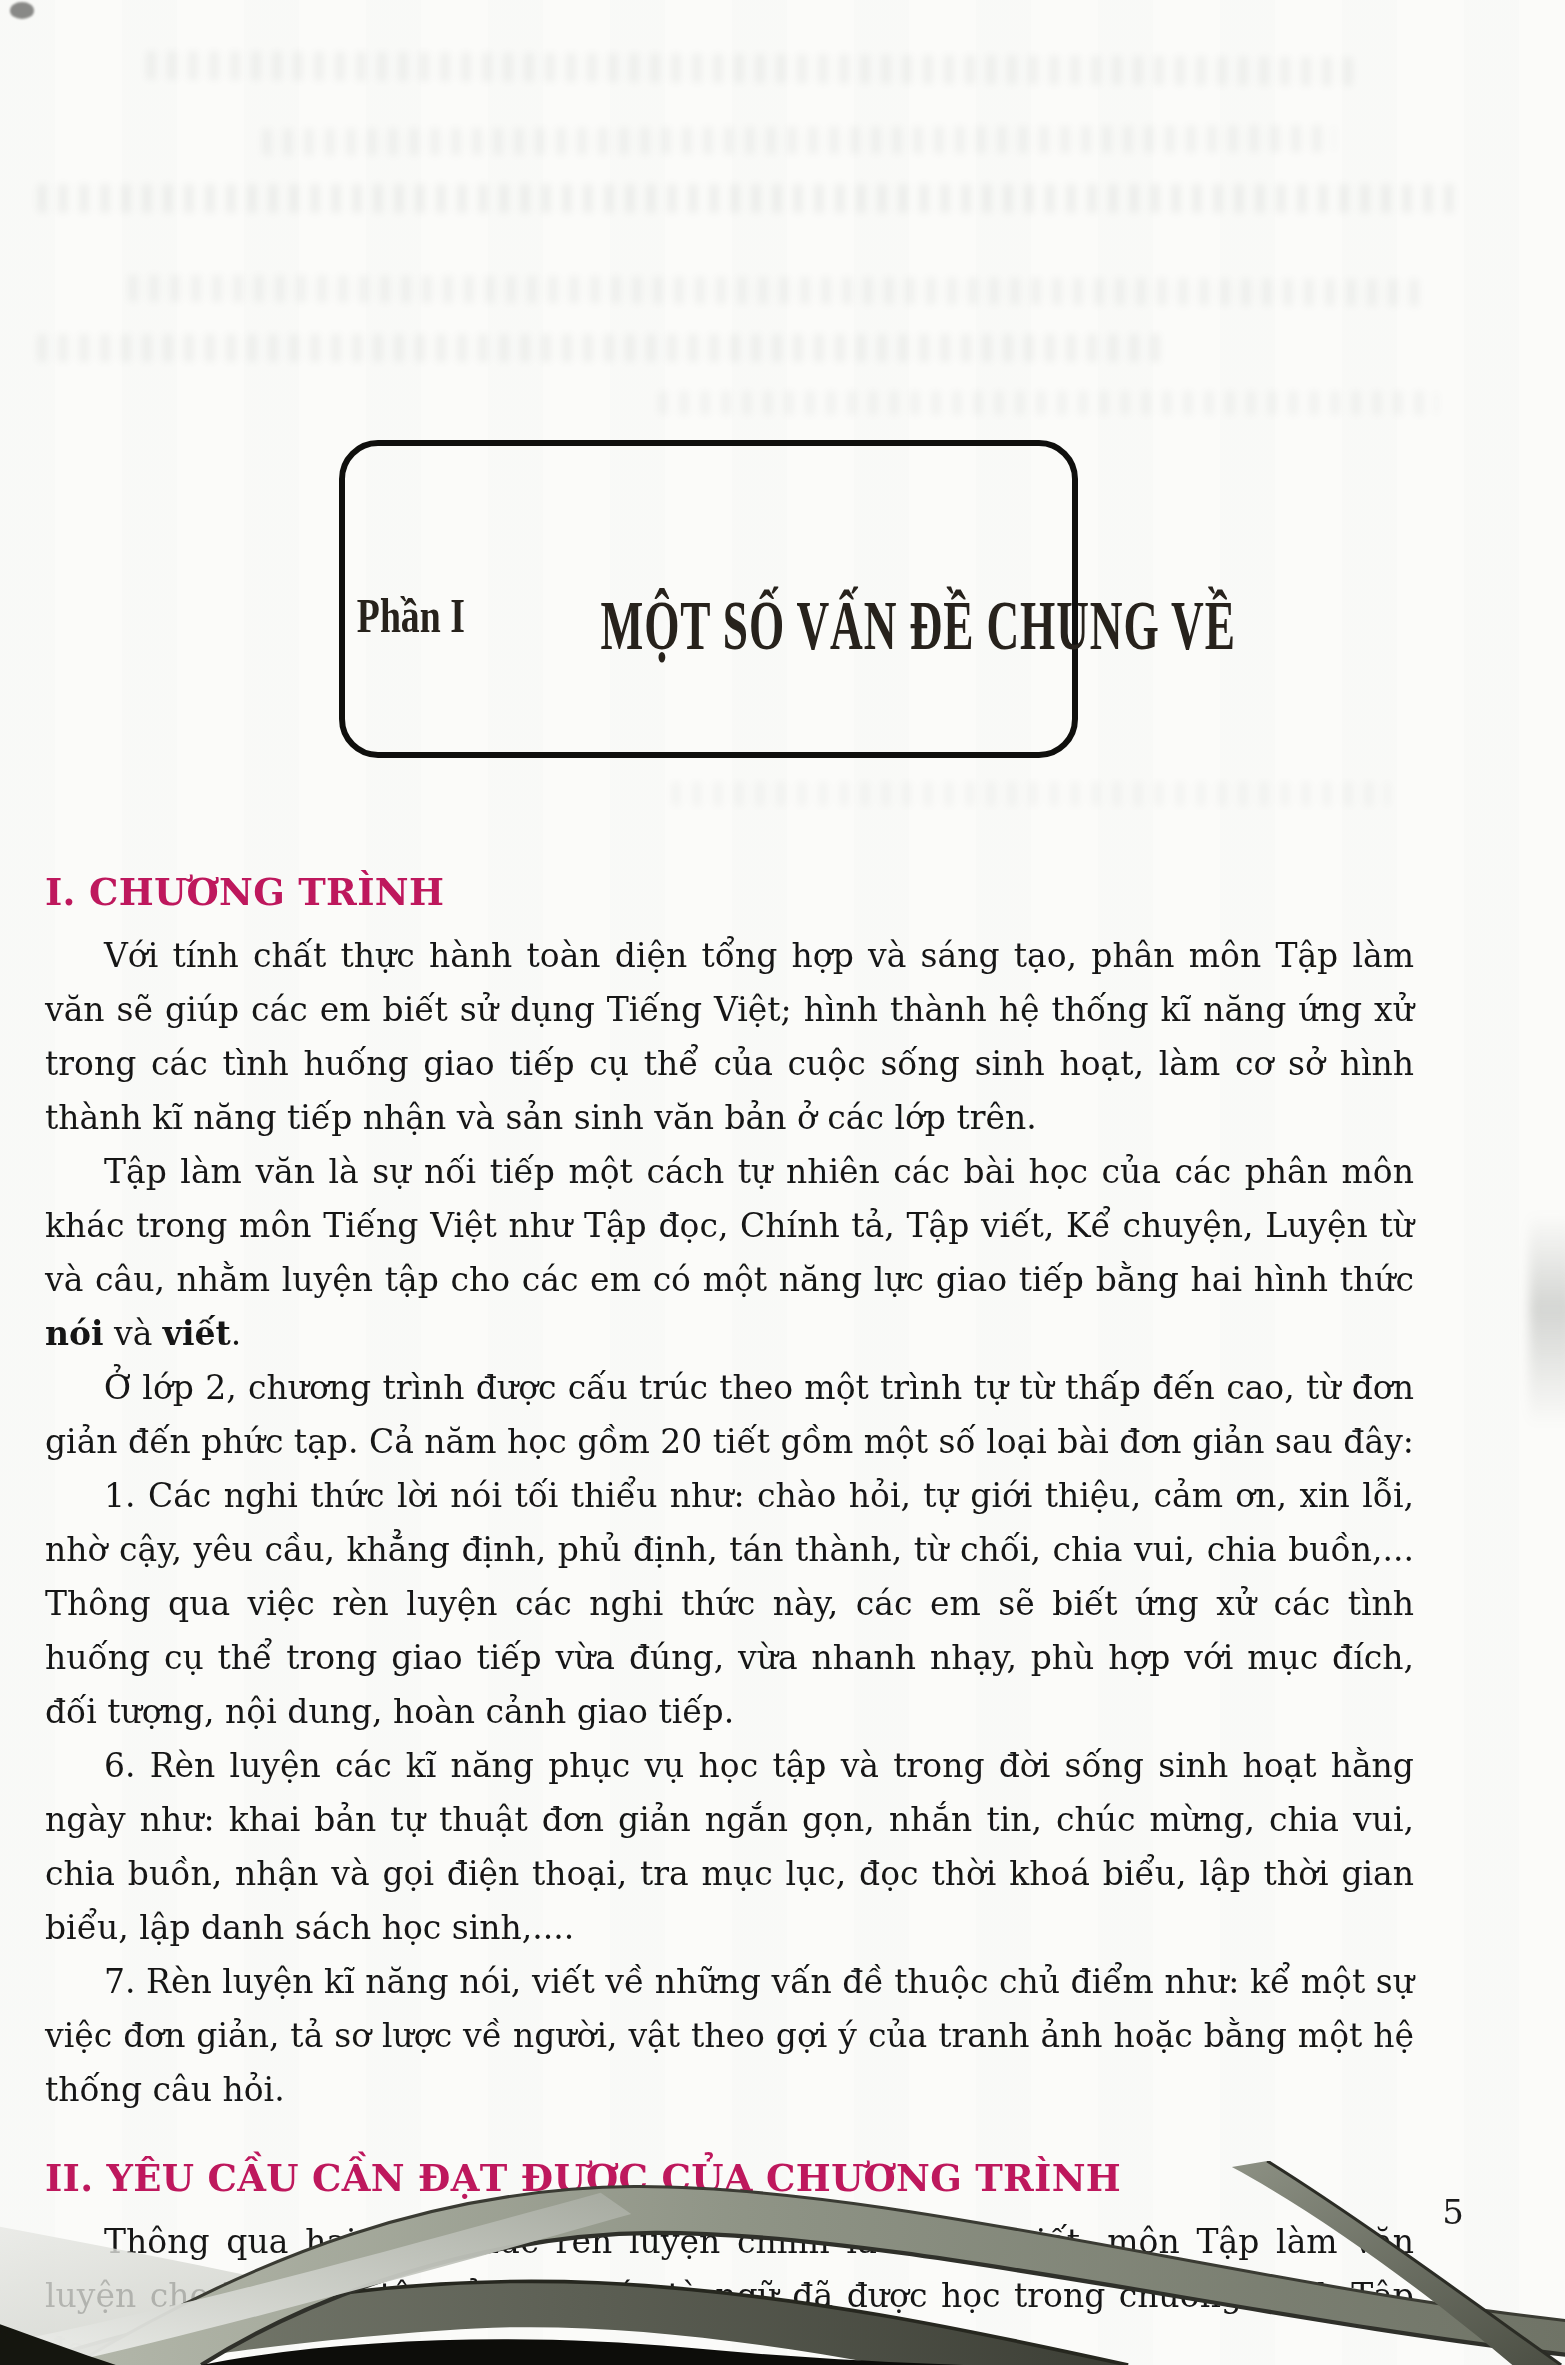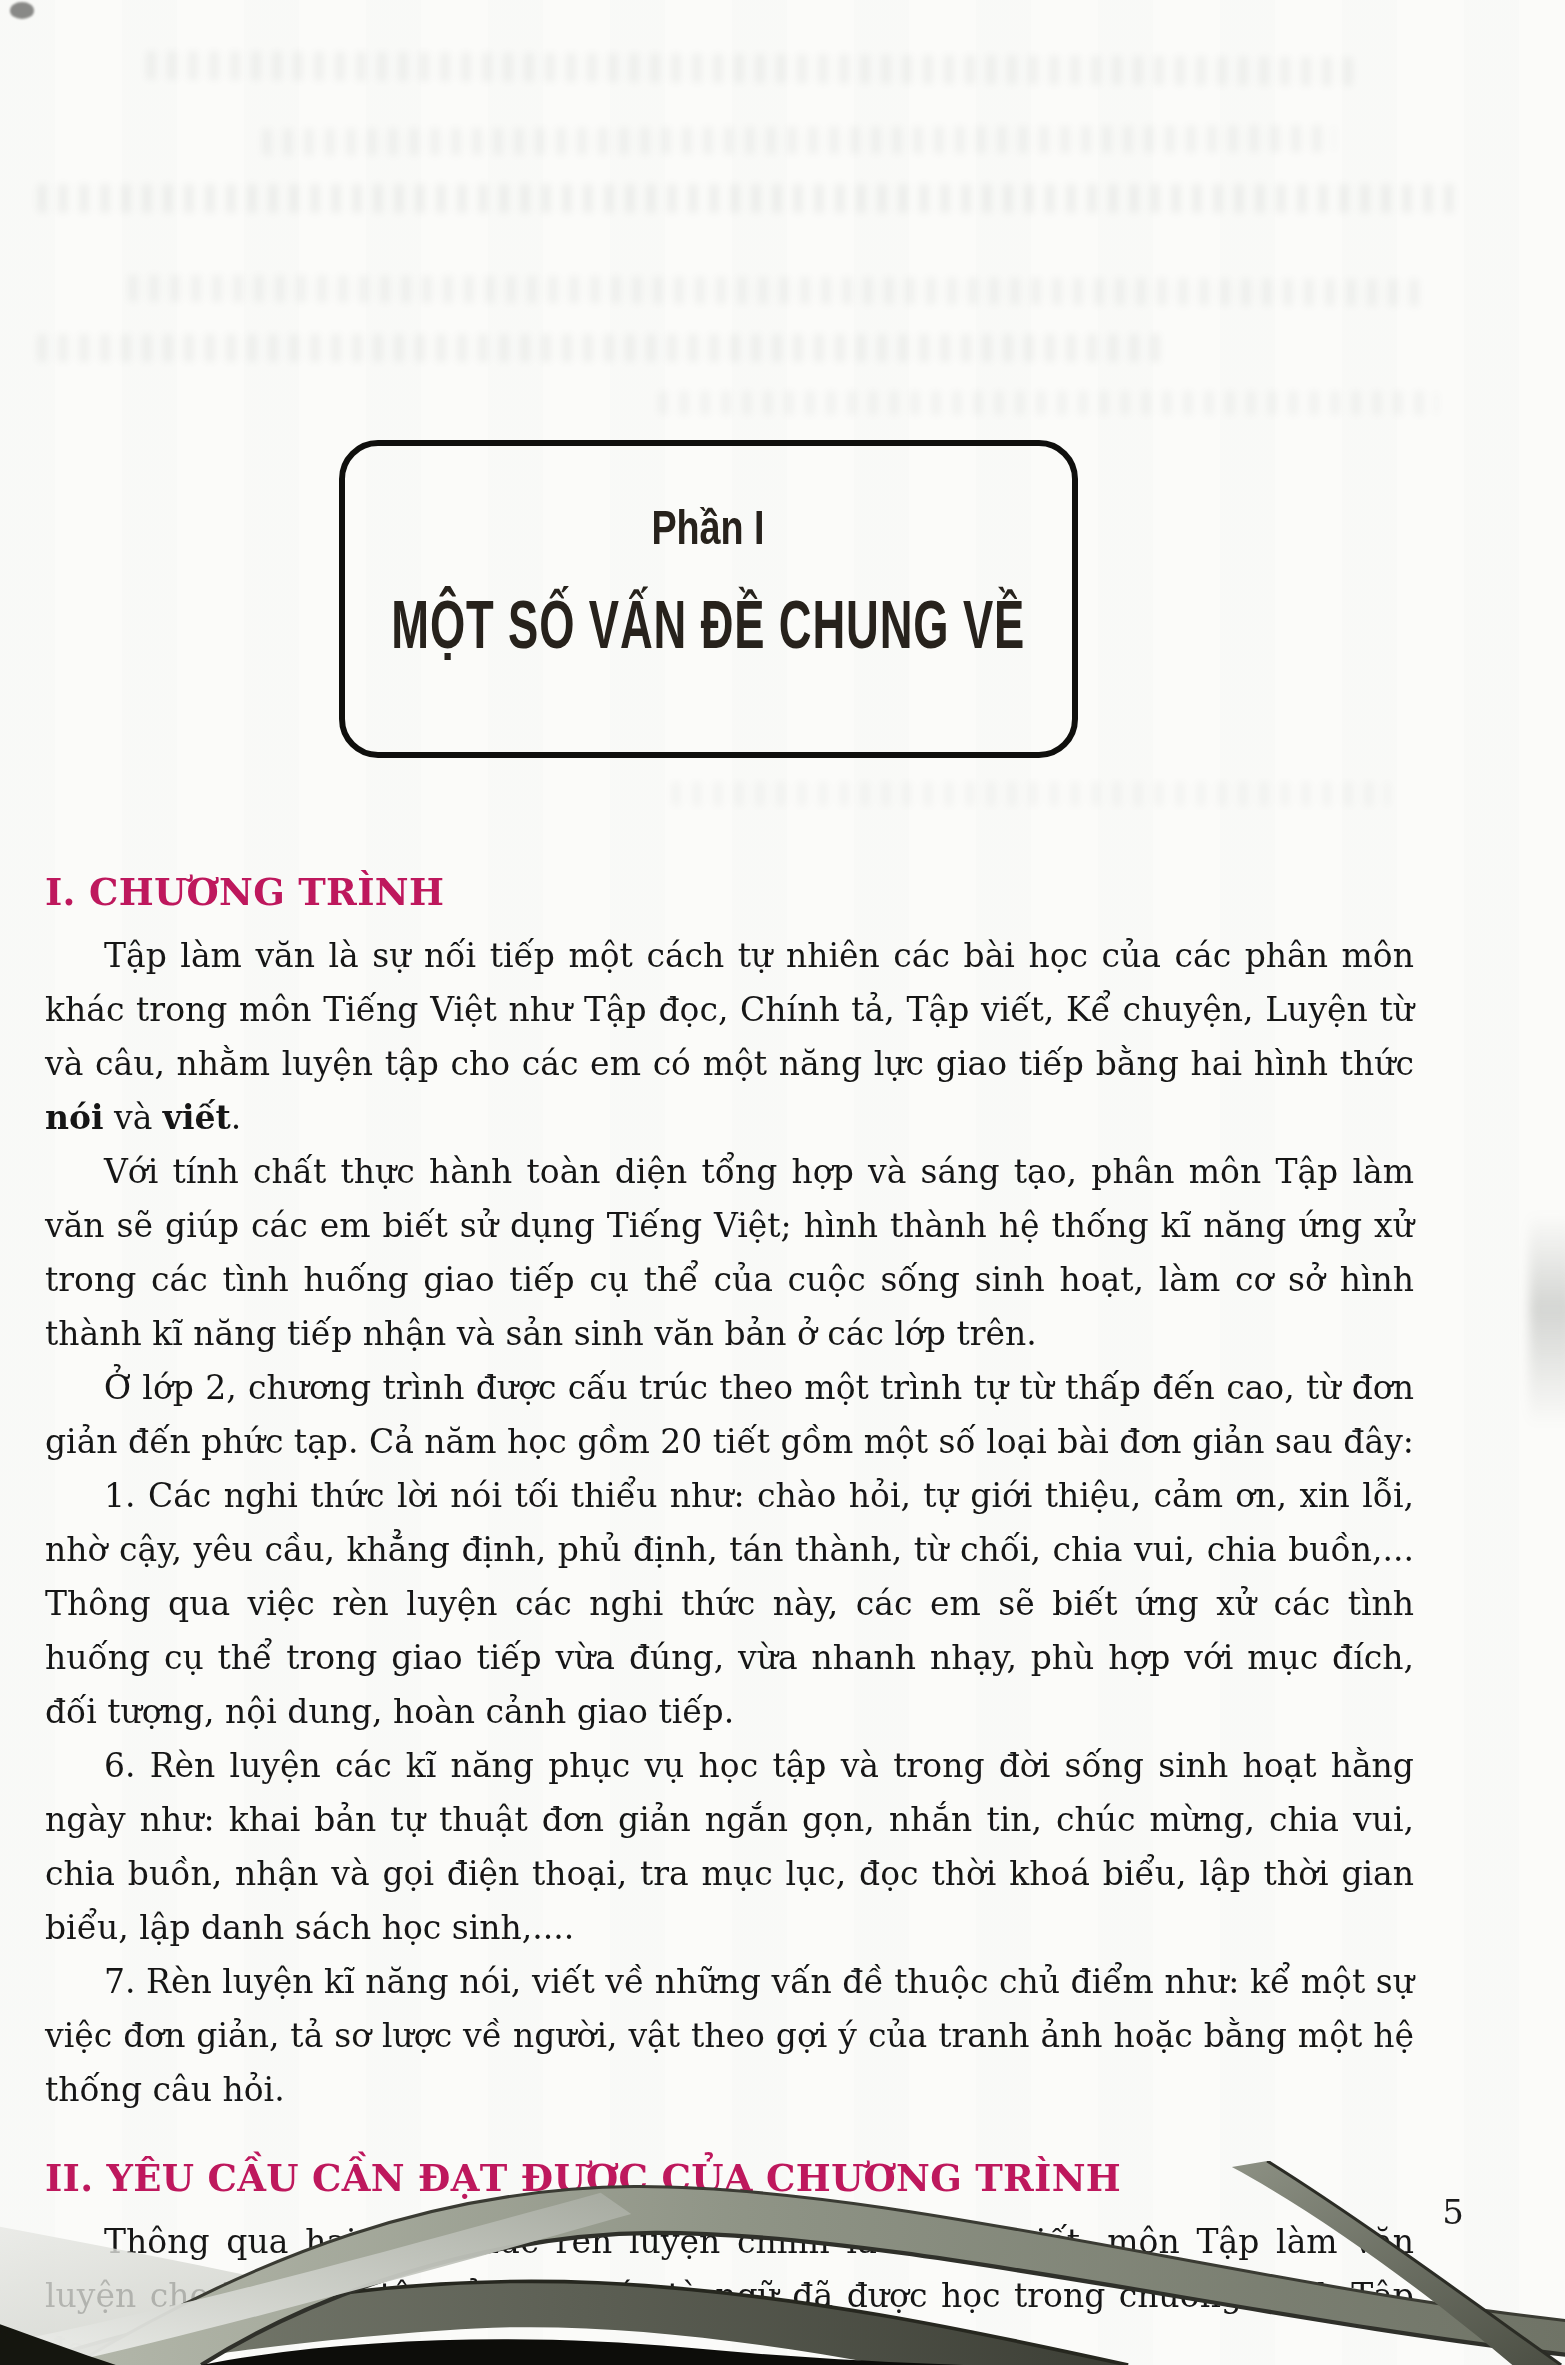--- a/index.html
+++ b/index.html
@@ -26,23 +26,23 @@
   }
   .edge-smudge{
     position:absolute;right:-7.3px;top:1213px;width:44px;height:213px;
     background:linear-gradient(180deg, rgba(110,115,110,0) 0%, rgba(110,115,110,.55) 45%, rgba(110,115,110,0) 100%);
     filter:blur(5.5px);opacity:.5;pointer-events:none;
   }
   
   .part-box{
     position:absolute;left:339px;top:440px;width:739px;height:318px;
     border:6.7px solid #0f0f0d;border-radius:39px;box-sizing:border-box;
-    display:flex;flex-direction:column;align-items:center;
+    display:flex;align-items:center;
     padding-top:54px;
-    font-family:Liberation Sans, sans-serif;
+    font-family:Liberation Serif, serif;
     color:#27221c;text-align:center;
   }
   .part-kicker{
     font-size:46px;font-weight:bold;display:inline-block;
     transform:scale(.82,1.06);white-space:nowrap;letter-spacing:0;
     margin-bottom:21px;
   }
   .big-line{margin-top:17px;line-height:65px;}
   .cond{
     display:inline-block;font-size:63px;font-weight:bold;white-space:nowrap;
@@ -79,22 +79,22 @@
   <div class="speck"></div>
   <div class="edge-smudge"></div>
 
   <div class="part-box">
     <div class="part-kicker">Phần I</div>
     <div class="big-line"><span class="cond">MỘT SỐ VẤN ĐỀ CHUNG VỀ</span></div>
   </div>
 
   <div class="content">
     <h2>I. CHƯƠNG TRÌNH</h2>
+    <p>Với tính chất thực hành toàn diện tổng hợp và sáng tạo, phân môn Tập làm văn sẽ giúp các em biết sử dụng Tiếng Việt; hình thành hệ thống kĩ năng ứng xử trong các tình huống giao tiếp cụ thể của cuộc sống sinh hoạt, làm cơ sở hình thành kĩ năng tiếp nhận và sản sinh văn bản ở các lớp trên.</p>
     <p><span>Tập làm văn là sự nối tiếp một cách tự nhiên các bài học của các phân môn khác trong môn Tiếng Việt như Tập đọc, Chính tả, Tập viết, Kể chuyện, Luyện từ và câu, nhằm luyện tập cho các em có một năng lực giao tiếp bằng hai hình thức </span><b>nói</b><span> và </span><b>viết</b><span>.</span></p>
-    <p>Với tính chất thực hành toàn diện tổng hợp và sáng tạo, phân môn Tập làm văn sẽ giúp các em biết sử dụng Tiếng Việt; hình thành hệ thống kĩ năng ứng xử trong các tình huống giao tiếp cụ thể của cuộc sống sinh hoạt, làm cơ sở hình thành kĩ năng tiếp nhận và sản sinh văn bản ở các lớp trên.</p>
     <p>Ở lớp 2, chương trình được cấu trúc theo một trình tự từ thấp đến cao, từ đơn giản đến phức tạp. Cả năm học gồm 20 tiết gồm một số loại bài đơn giản sau đây:</p>
     <p>1. Các nghi thức lời nói tối thiểu như: chào hỏi, tự giới thiệu, cảm ơn, xin lỗi, nhờ cậy, yêu cầu, khẳng định, phủ định, tán thành, từ chối, chia vui, chia buồn,... Thông qua việc rèn luyện các nghi thức này, các em sẽ biết ứng xử các tình huống cụ thể trong giao tiếp vừa đúng, vừa nhanh nhạy, phù hợp với mục đích, đối tượng, nội dung, hoàn cảnh giao tiếp.</p>
     <p>6. Rèn luyện các kĩ năng phục vụ học tập và trong đời sống sinh hoạt hằng ngày như: khai bản tự thuật đơn giản ngắn gọn, nhắn tin, chúc mừng, chia vui, chia buồn, nhận và gọi điện thoại, tra mục lục, đọc thời khoá biểu, lập thời gian biểu, lập danh sách học sinh,....</p>
     <p>7. Rèn luyện kĩ năng nói, viết về những vấn đề thuộc chủ điểm như: kể một sự việc đơn giản, tả sơ lược về người, vật theo gợi ý của tranh ảnh hoặc bằng một hệ thống câu hỏi.</p>
     <h2 class="second">II. YÊU CẦU CẦN ĐẠT ĐƯỢC CỦA CHƯƠNG TRÌNH</h2>
     <p>Thông qua hai hình thức rèn luyện chính là nói và viết, môn Tập làm văn luyện cho học sinh tập sử dụng các từ ngữ đã được học trong chương trình Tập đọc, Kể</p>
   </div>
 
   <div class="pagenum">5</div>
 

